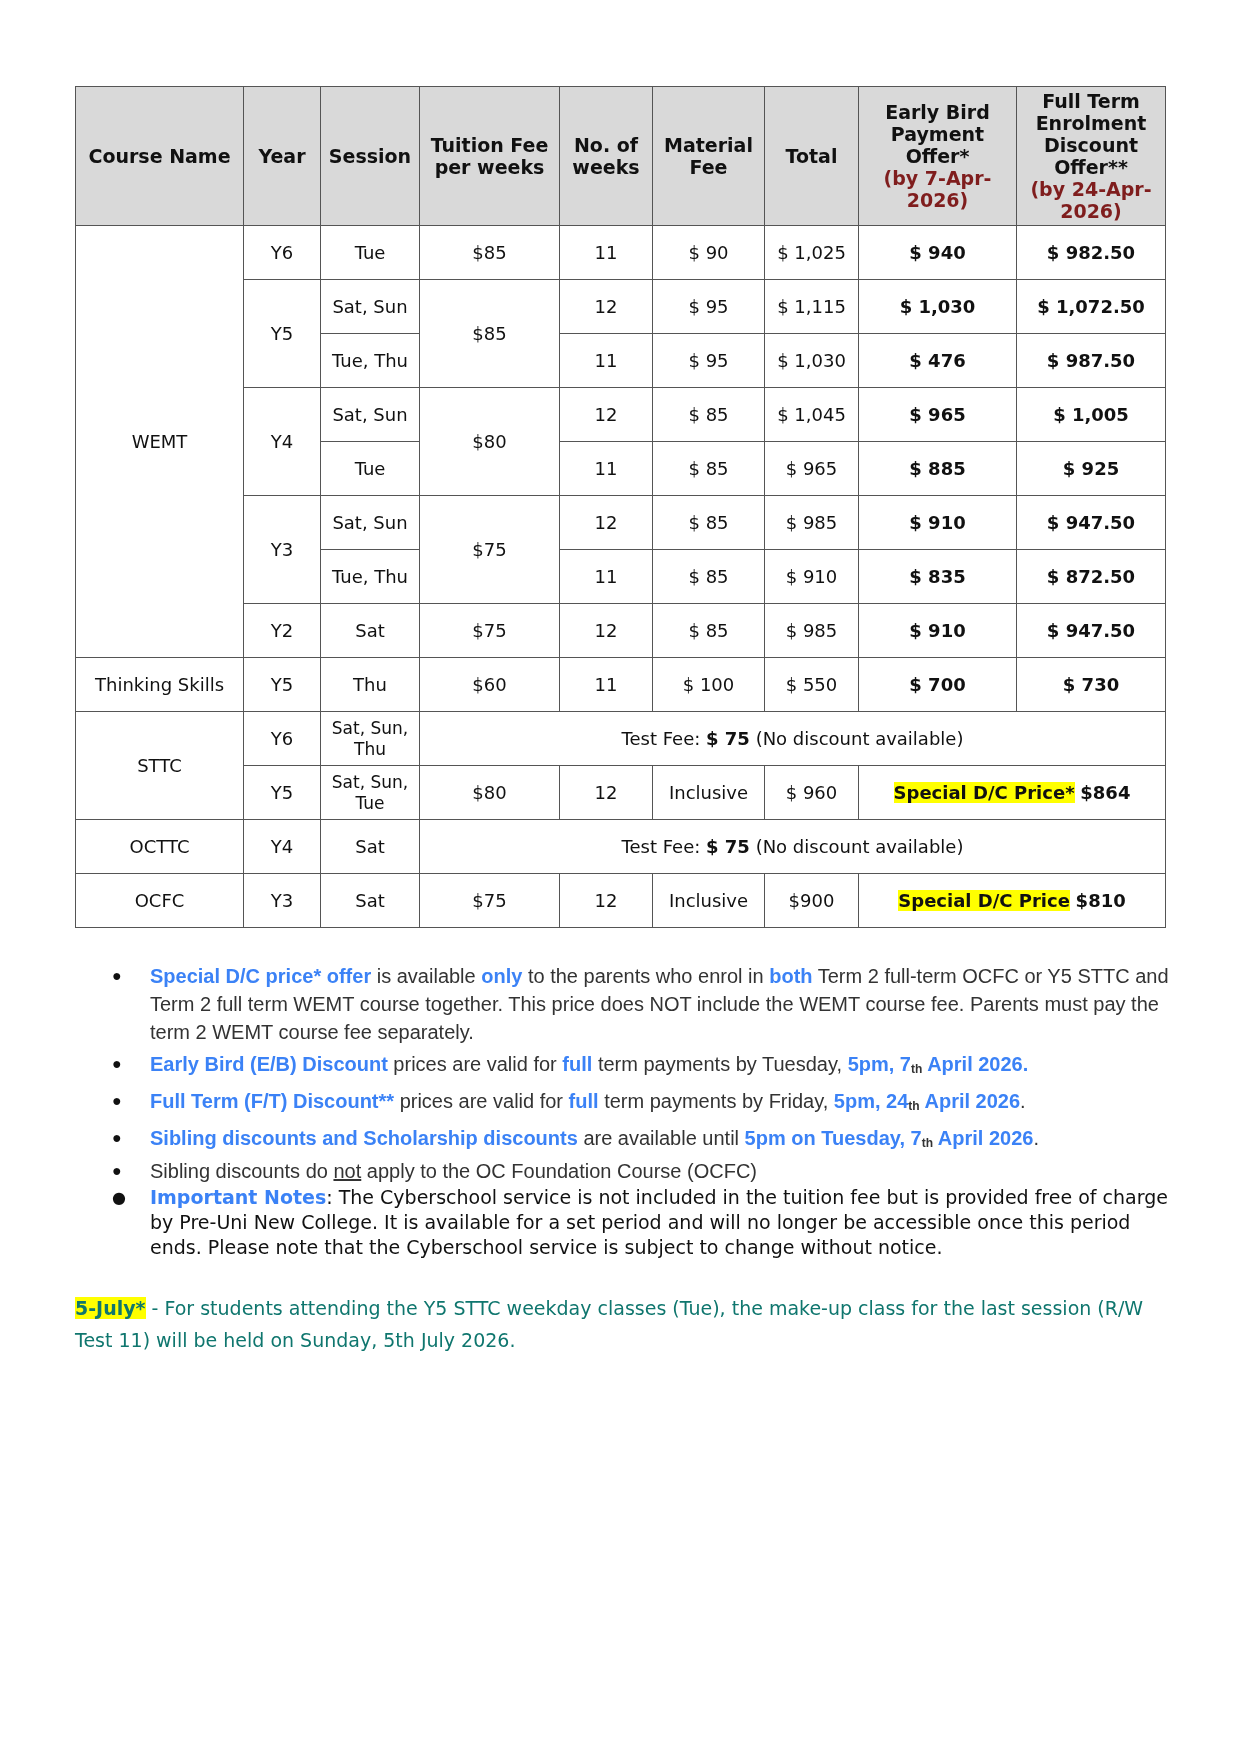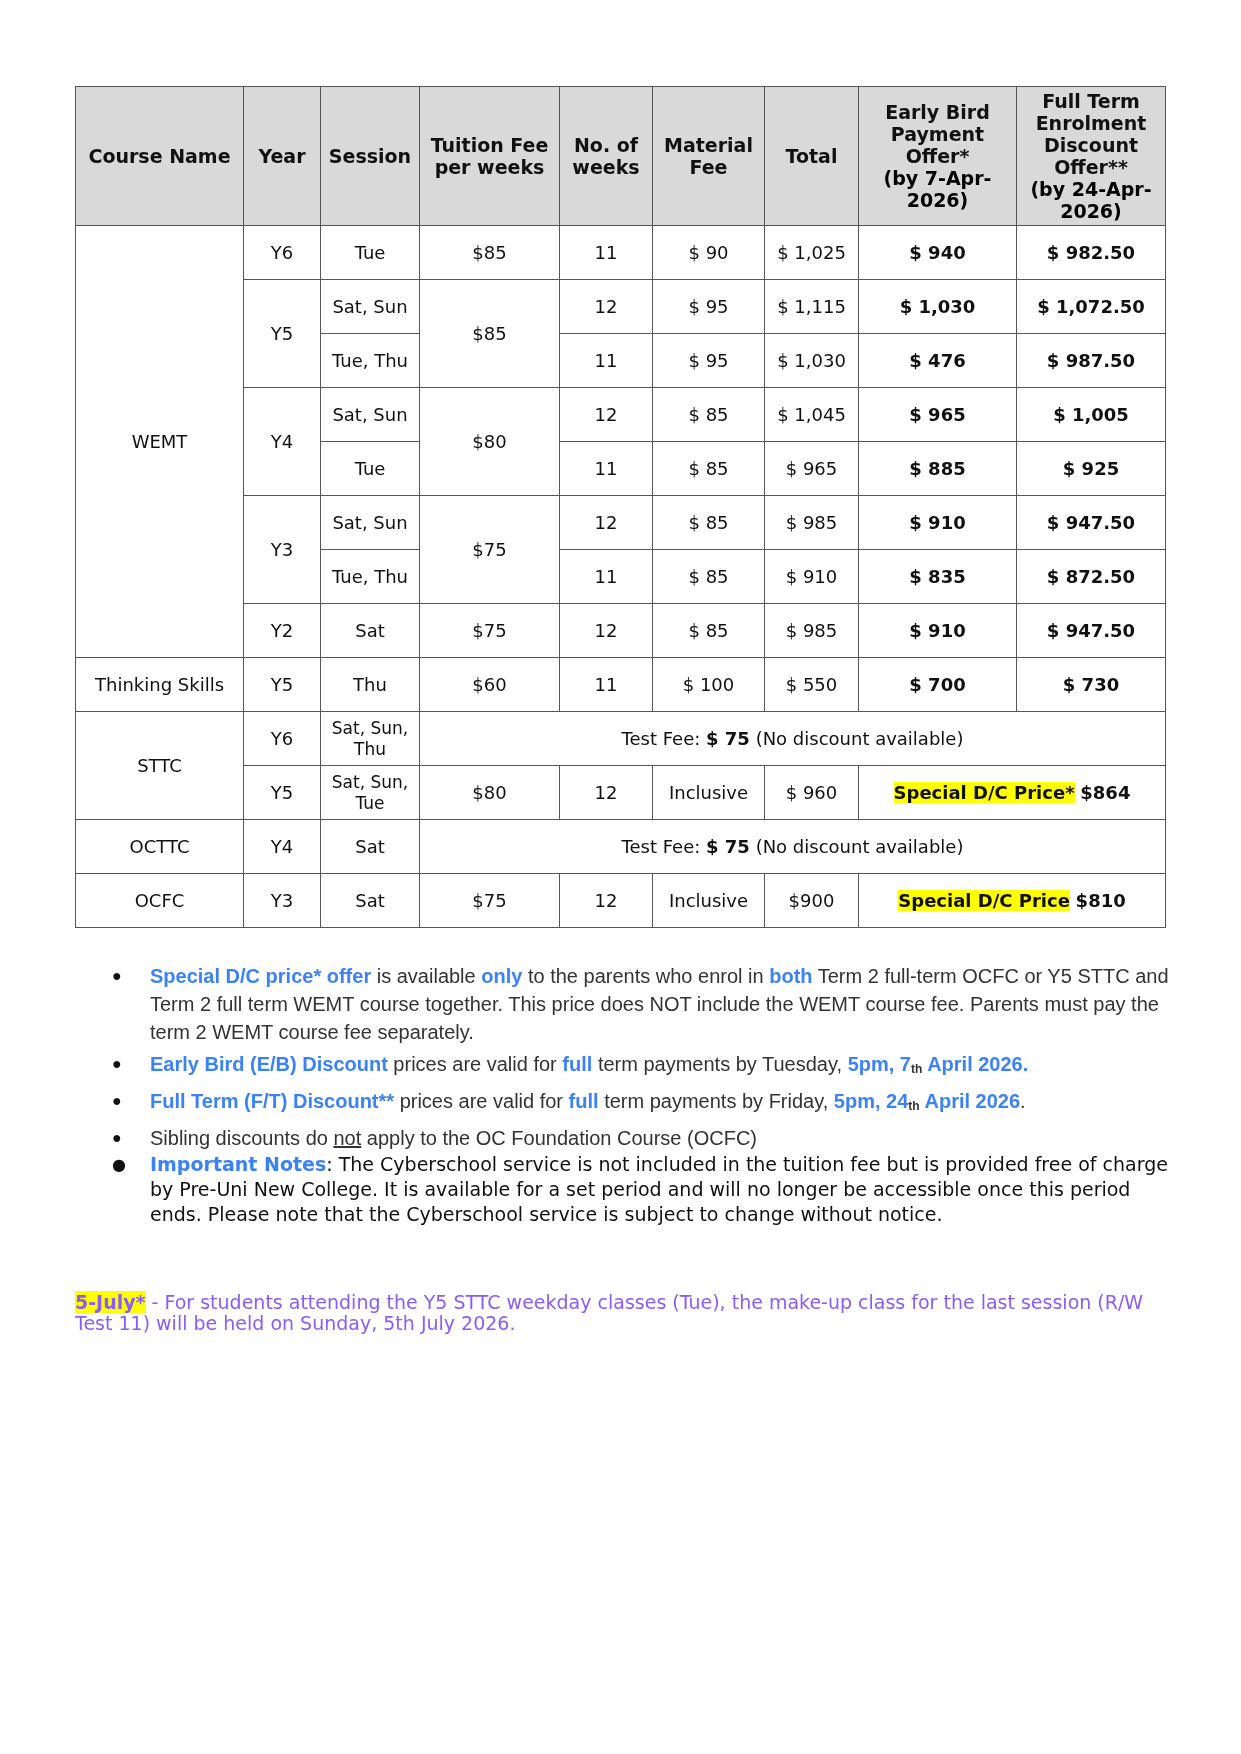--- a/index.html
+++ b/index.html
@@ -1,36 +1,36 @@
 <!DOCTYPE html>
 <html><head>
 <meta charset="utf-8">
 <style>
   html, body { margin:0; padding:0; background:#fff; }
   body { width:1241px; height:1754px; position:relative; font-family:"DejaVu Sans", sans-serif; color:#111; }
   table.fees { position:absolute; left:75px; top:86px; width:1090px; border-collapse:collapse; table-layout:fixed; font-size:18px; }
   table.fees th, table.fees td { border:1.5px solid #555; text-align:center; vertical-align:middle; padding:0 3px; line-height:21px; }
   table.fees th { background:#d9d9d9; font-weight:bold; font-size:19px; height:138px; line-height:22px; }
   table.fees td { height:53px; font-family:"DejaVu Sans", sans-serif; font-weight:normal; }
-  .red { color:#000000; display:block; }
+  .red { color:#7f1d1d; display:block; }
   td.b { font-weight:bold !important; }
   td.small { font-size:17px; line-height:20px; }
   .hl { background:#ffff00; font-weight:bold; }
   .bold { font-weight:bold; }
   col.c1{width:168px} col.c2{width:77px} col.c3{width:99px} col.c4{width:140px} col.c5{width:93px}
   col.c6{width:112px} col.c7{width:94px} col.c8{width:158px} col.c9{width:149px}
   ul.notes { position:absolute; left:110px; top:962px; width:1060px; margin:0; padding:0; list-style:none; font-family:"Liberation Sans", sans-serif; font-size:20px; color:#333; }
   ul.notes li { position:relative; padding-left:40px; line-height:28px; margin-bottom:4px; }
   ul.notes li::before { content:"\25CF"; position:absolute; left:2px; top:0; font-size:16px; color:#111; }
   ul.notes li.tight { margin-bottom:0; }
   ul.notes li.imp { font-family:"DejaVu Sans", sans-serif; font-size:19px; line-height:25px; color:#111; }
   ul.notes b { color:#3b82f6; }
   sub.th, span.th { font-size:12px; vertical-align:-2px; font-weight:bold; }
   u { text-decoration:underline; }
-  .footnote { position:absolute; left:75px; top:1292px; width:1090px; font-size:19px; line-height:21px; color:#8b5cf6; }
+  .footnote { position:absolute; left:75px; top:1292px; width:1090px; font-size:19px; line-height:32px; color:#0f766e; }
 </style>
 </head>
 <body>
 
 <table class="fees">
   <colgroup>
       <col class="c1">
       <col class="c2">
       <col class="c3">
       <col class="c4">
@@ -171,17 +171,18 @@
       <td>$900</td>
       <td colspan="2"><span class="hl">Special D/C Price</span> <span class="bold">$810</span></td>
     </tr>
   </tbody>
 </table>
 
 <ul class="notes">
   <li><b>Special D/C price* offer</b><span> is available </span><b>only</b><span> to the parents who enrol in </span><b>both</b><span> Term 2 full-term OCFC or Y5 STTC and Term 2 full term WEMT course together. This price does NOT include the WEMT course fee. Parents must pay the term 2 WEMT course fee separately.</span></li>
   <li><b>Early Bird (E/B) Discount</b><span> prices are valid for </span><b>full</b><span> term payments by Tuesday, </span><b>5pm, 7</b><span class="th">th</span><b> April 2026.</b></li>
   <li><b>Full Term (F/T) Discount**</b><span> prices are valid for </span><b>full</b><span> term payments by Friday, </span><b>5pm, 24</b><span class="th">th</span><b> April 2026</b><span>.</span></li>
+  <li class="tight"><b>Sibling discounts and Scholarship discounts</b><span> are available until </span><b>5pm on Tuesday, 7</b><span class="th">th</span><b> April 2026</b><span>.</span></li>
   <li class="tight"><span>Sibling discounts do </span><u>not</u><span> apply to the OC Foundation Course (OCFC)</span></li>
   <li class="imp"><b>Important Notes</b><span>: The Cyberschool service is not included in the tuition fee but is provided free of charge by Pre-Uni New College. It is available for a set period and will no longer be accessible once this period ends. Please note that the Cyberschool service is subject to change without notice.</span></li>
 </ul>
 
 <div class="footnote"><span class="hl">5-July*</span><span> - For students attending the Y5 STTC weekday classes (Tue), the make-up class for the last session (R/W Test 11) will be held on Sunday, 5th July 2026.</span></div>
 
 </body></html>

